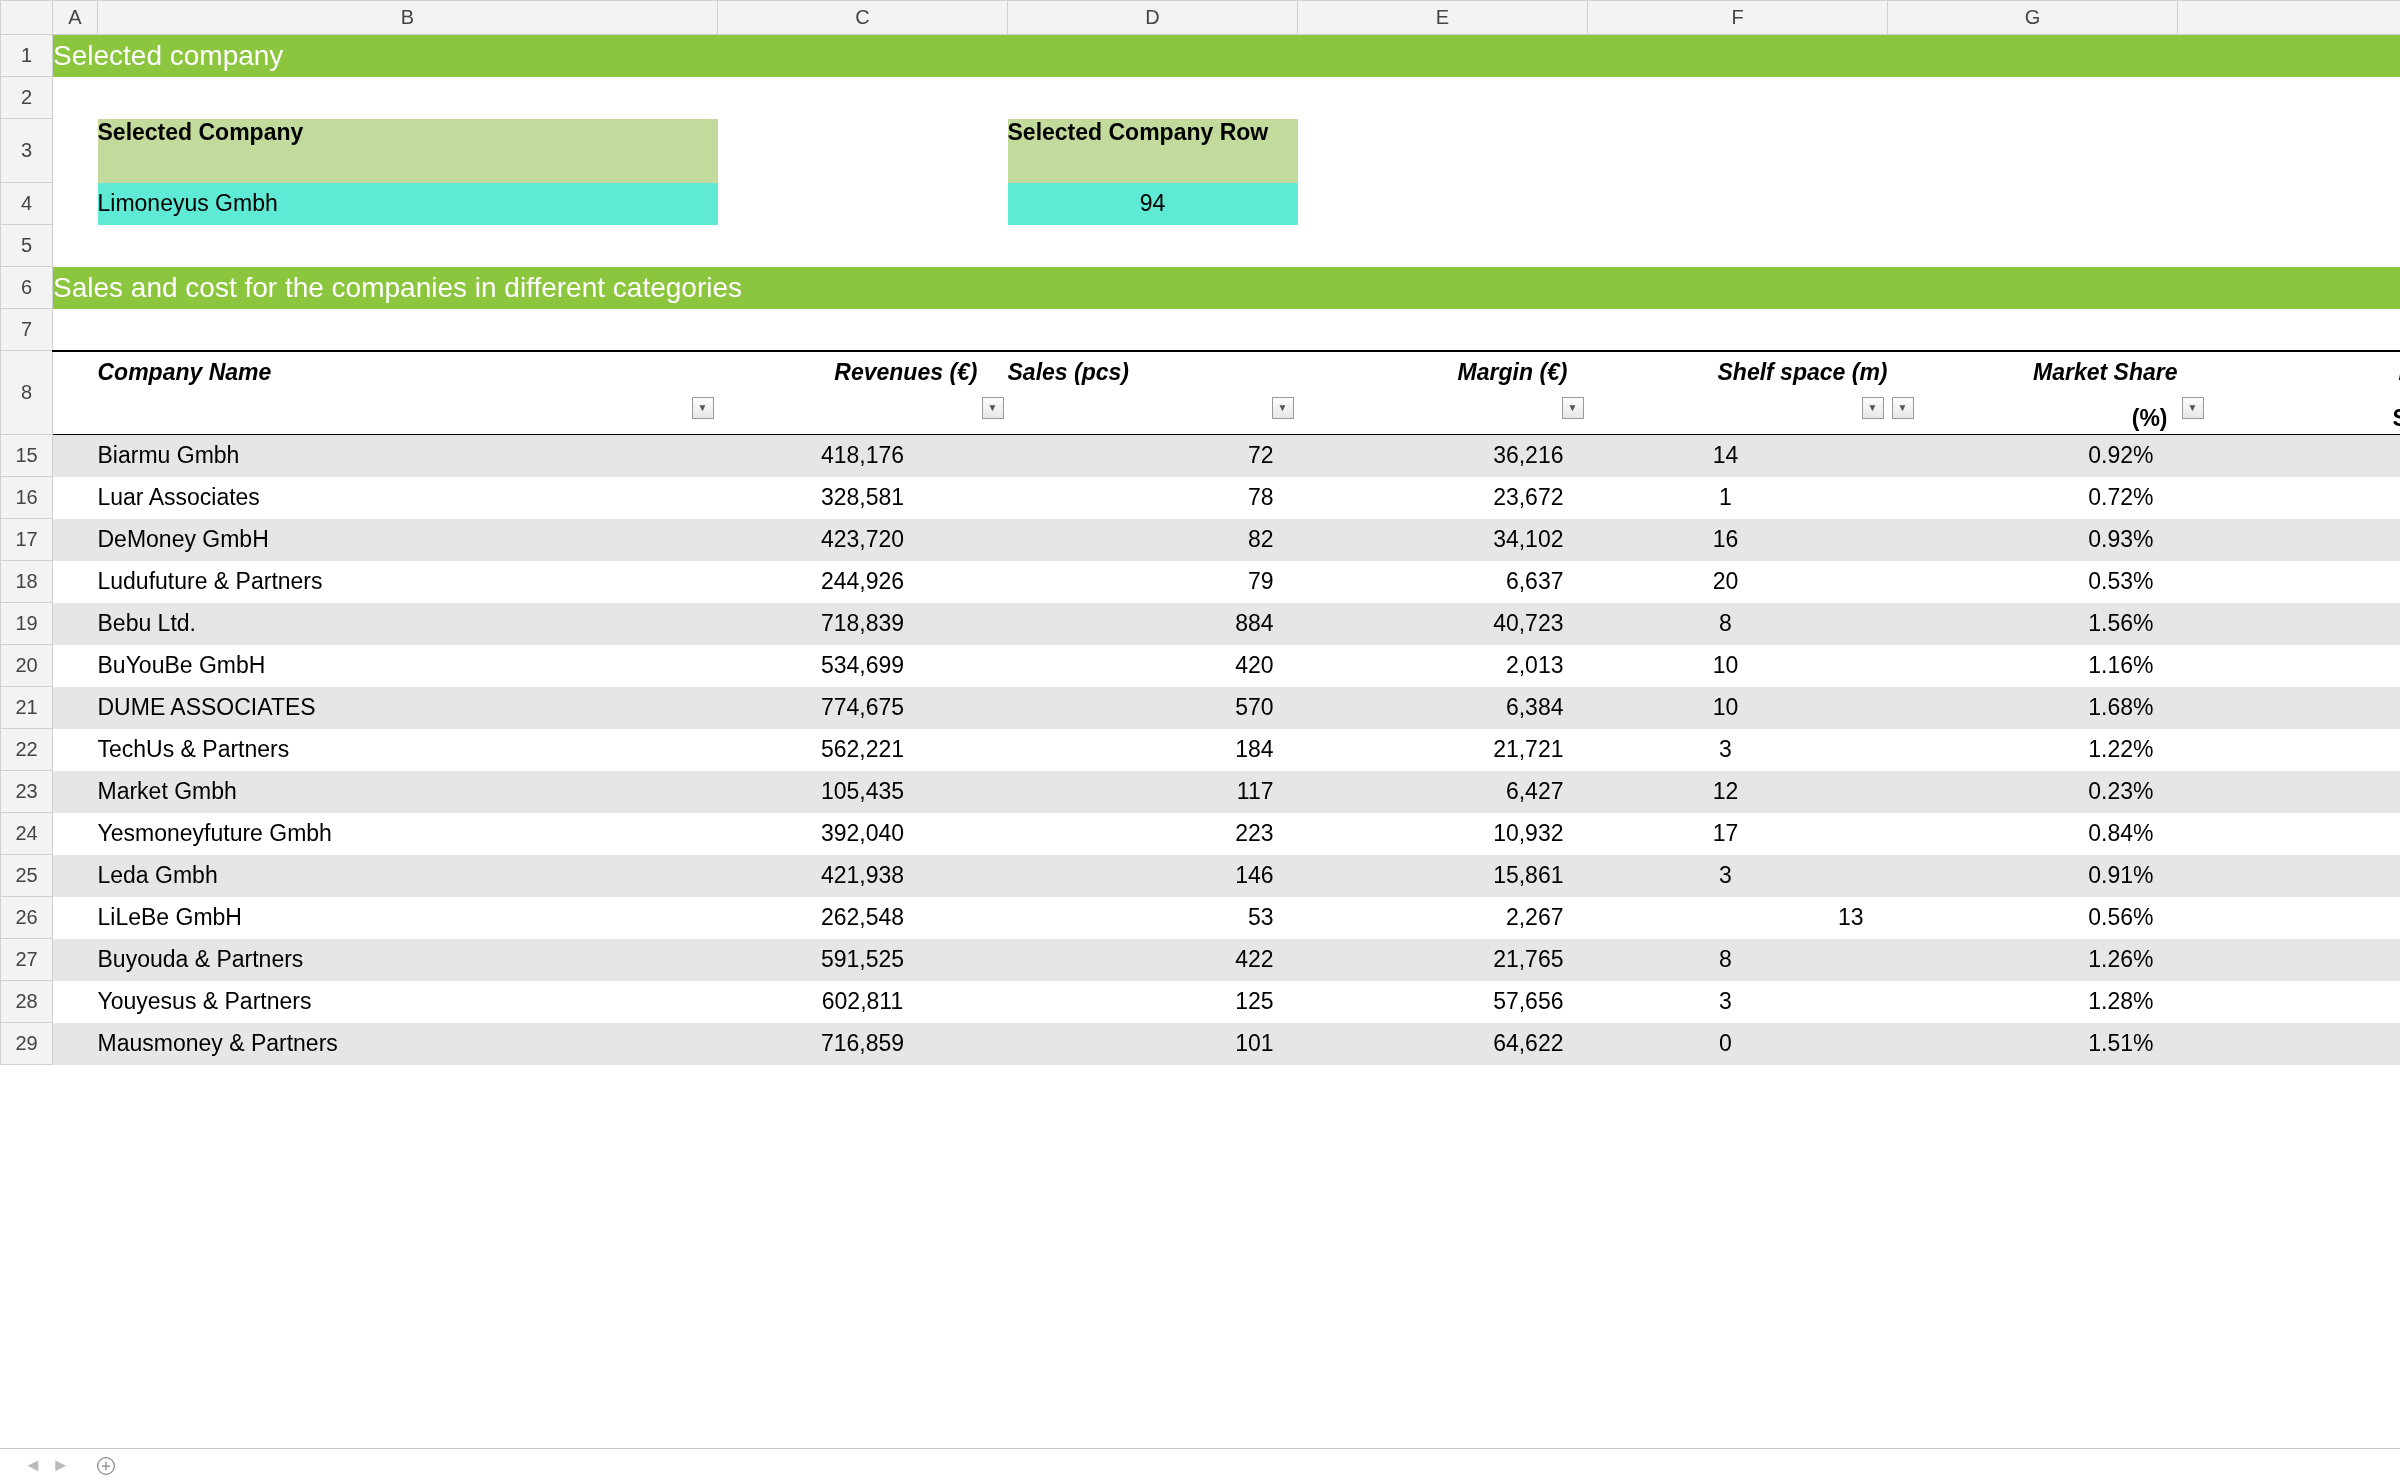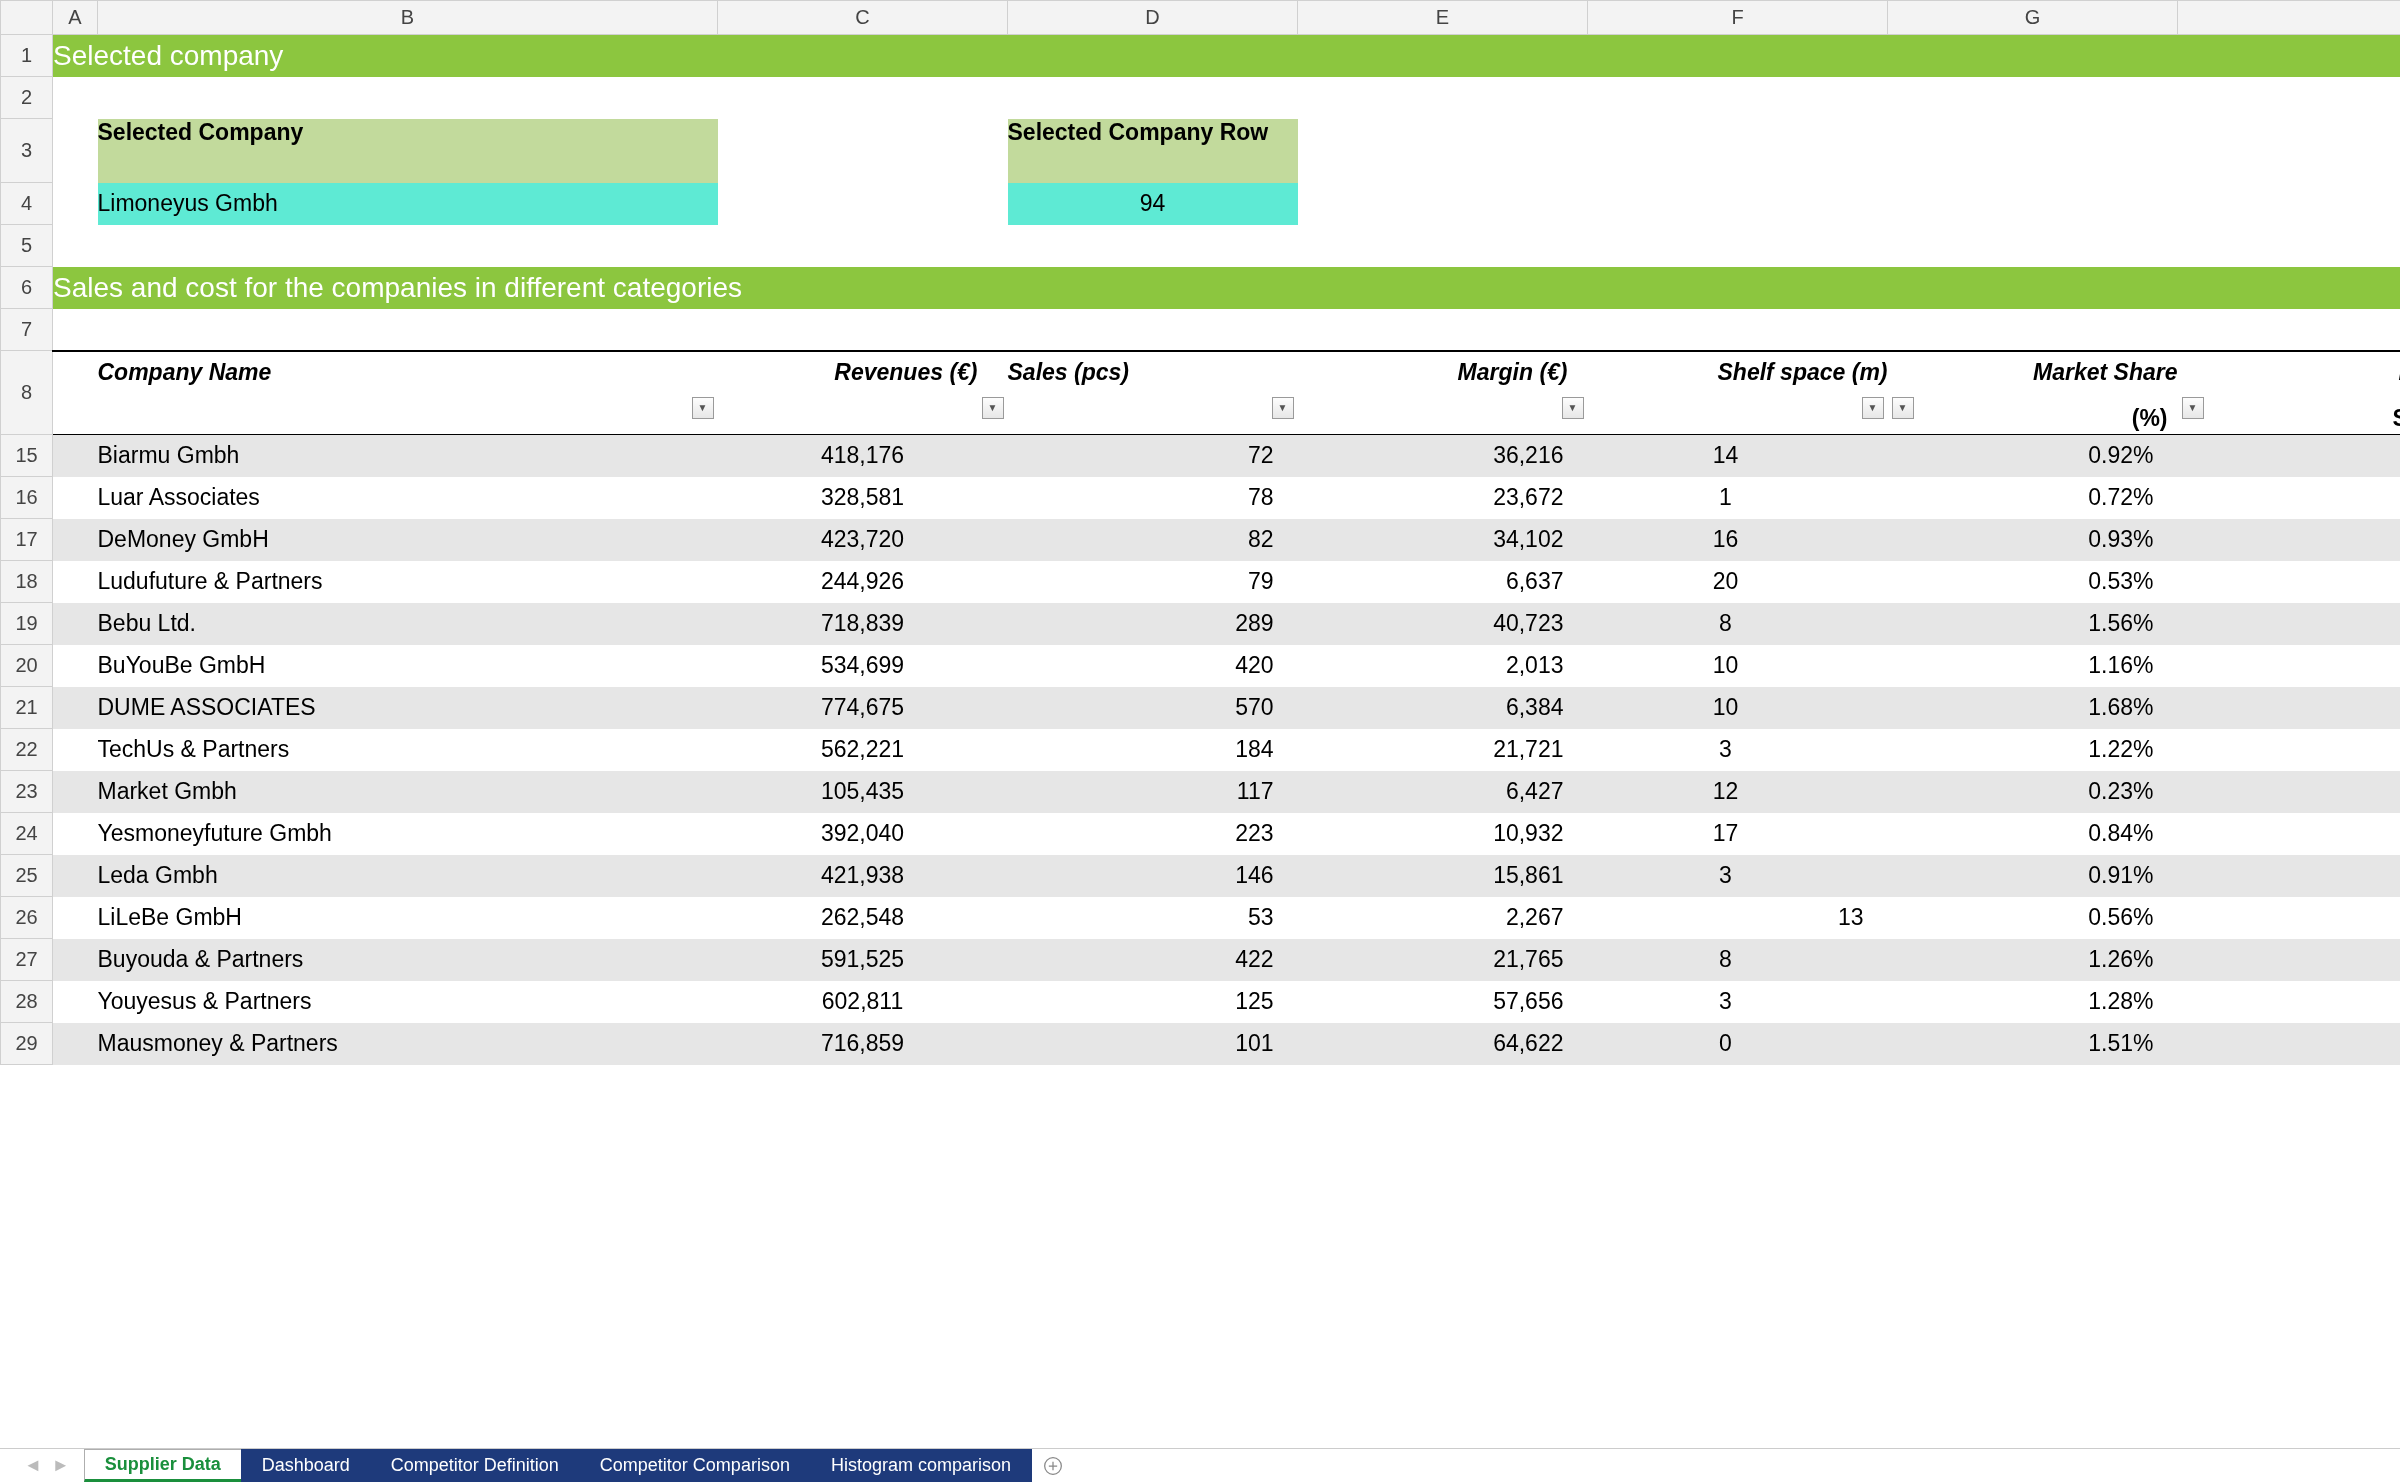--- a/index.html
+++ b/index.html
@@ -259,21 +259,21 @@
             <td class=" num">6,637</td>
             <td class=" num" style="text-align:center">20</td>
             <td class=" num">0.53%</td>
             <td class=""></td>
           </tr>
           <tr class="row datarow">
             <th class="rownum">19</th>
             <td class="shade"></td>
             <td class="shade">Bebu Ltd.</td>
             <td class="shade numc" style="text-align:center">718,839</td>
-            <td class="shade num">289</td>
+            <td class="shade num">884</td>
             <td class="shade num">40,723</td>
             <td class="shade num" style="text-align:center">8</td>
             <td class="shade num">1.56%</td>
             <td class="shade"></td>
           </tr>
           <tr class="row datarow">
             <th class="rownum">20</th>
             <td class=""></td>
             <td class="">BuYouBe GmbH</td>
             <td class=" numc" style="text-align:center">534,699</td>
@@ -384,27 +384,20 @@
           </tr>
         </tbody>
     </table>
   </div>
 
   <div class="tabstrip">
     <div class="tab-nav">
       <span>◄</span>
       <span>►</span>
     </div>
-    <div id="tabs-ct" style="display:flex">
-        <div class="tab active">Supplier Data</div>
-        <div class="tab dark">Dashboard</div>
-        <div class="tab dark">Competitor Definition</div>
-        <div class="tab dark">Competitor Comparison</div>
-        <div class="tab dark">Histogram comparison</div>
-      </div>
     <div class="tab-add">
       <svg viewBox="0 0 24 24">
           <circle cx="12" cy="12" r="10" fill="none" stroke="#888" stroke-width="1.5"></circle>
           <path d="M12 7v10M7 12h10" stroke="#888" stroke-width="1.5"></path>
         </svg>
     </div>
   </div>
 
 </div>
 

